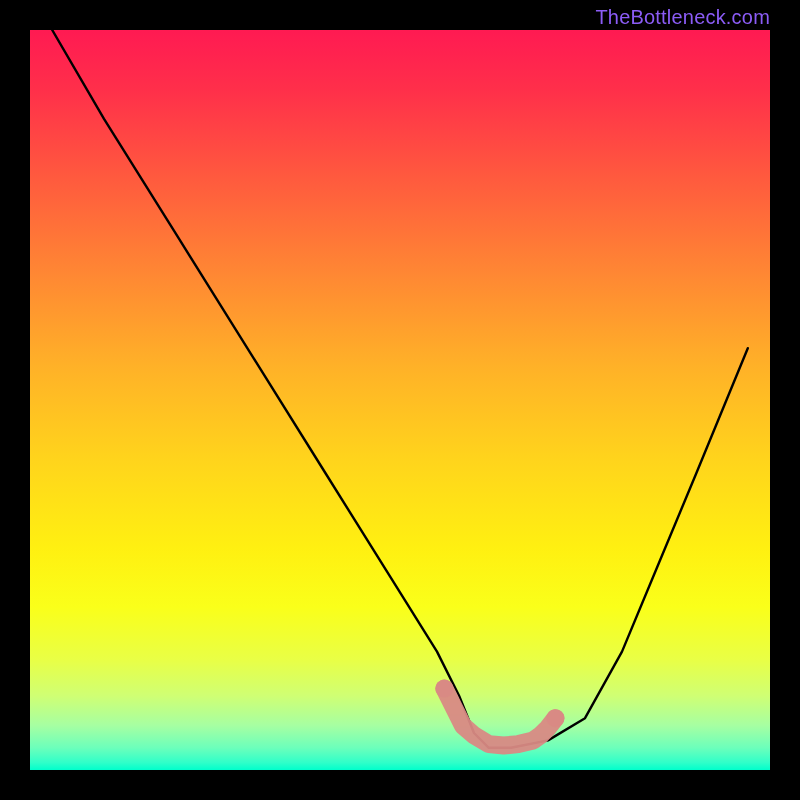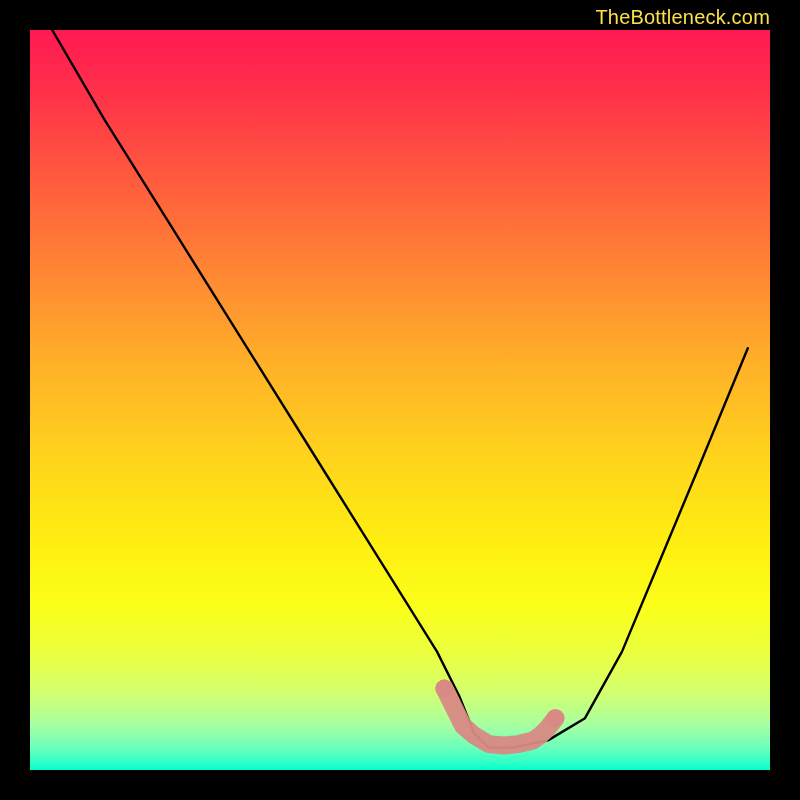--- a/index.html
+++ b/index.html
@@ -41,21 +41,21 @@
     );
   }
   .plot-svg {
     position: absolute;
     inset: 0;
   }
   .watermark {
     position: absolute;
     top: 6px;
     right: 30px;
-    color: #fde047;
+    color: #8b5cf6;
     font-size: 20px;
     font-weight: 500;
     letter-spacing: 0.2px;
     user-select: none;
   }
 </style>
 </head>
 <body>
 
 <div class="frame">

